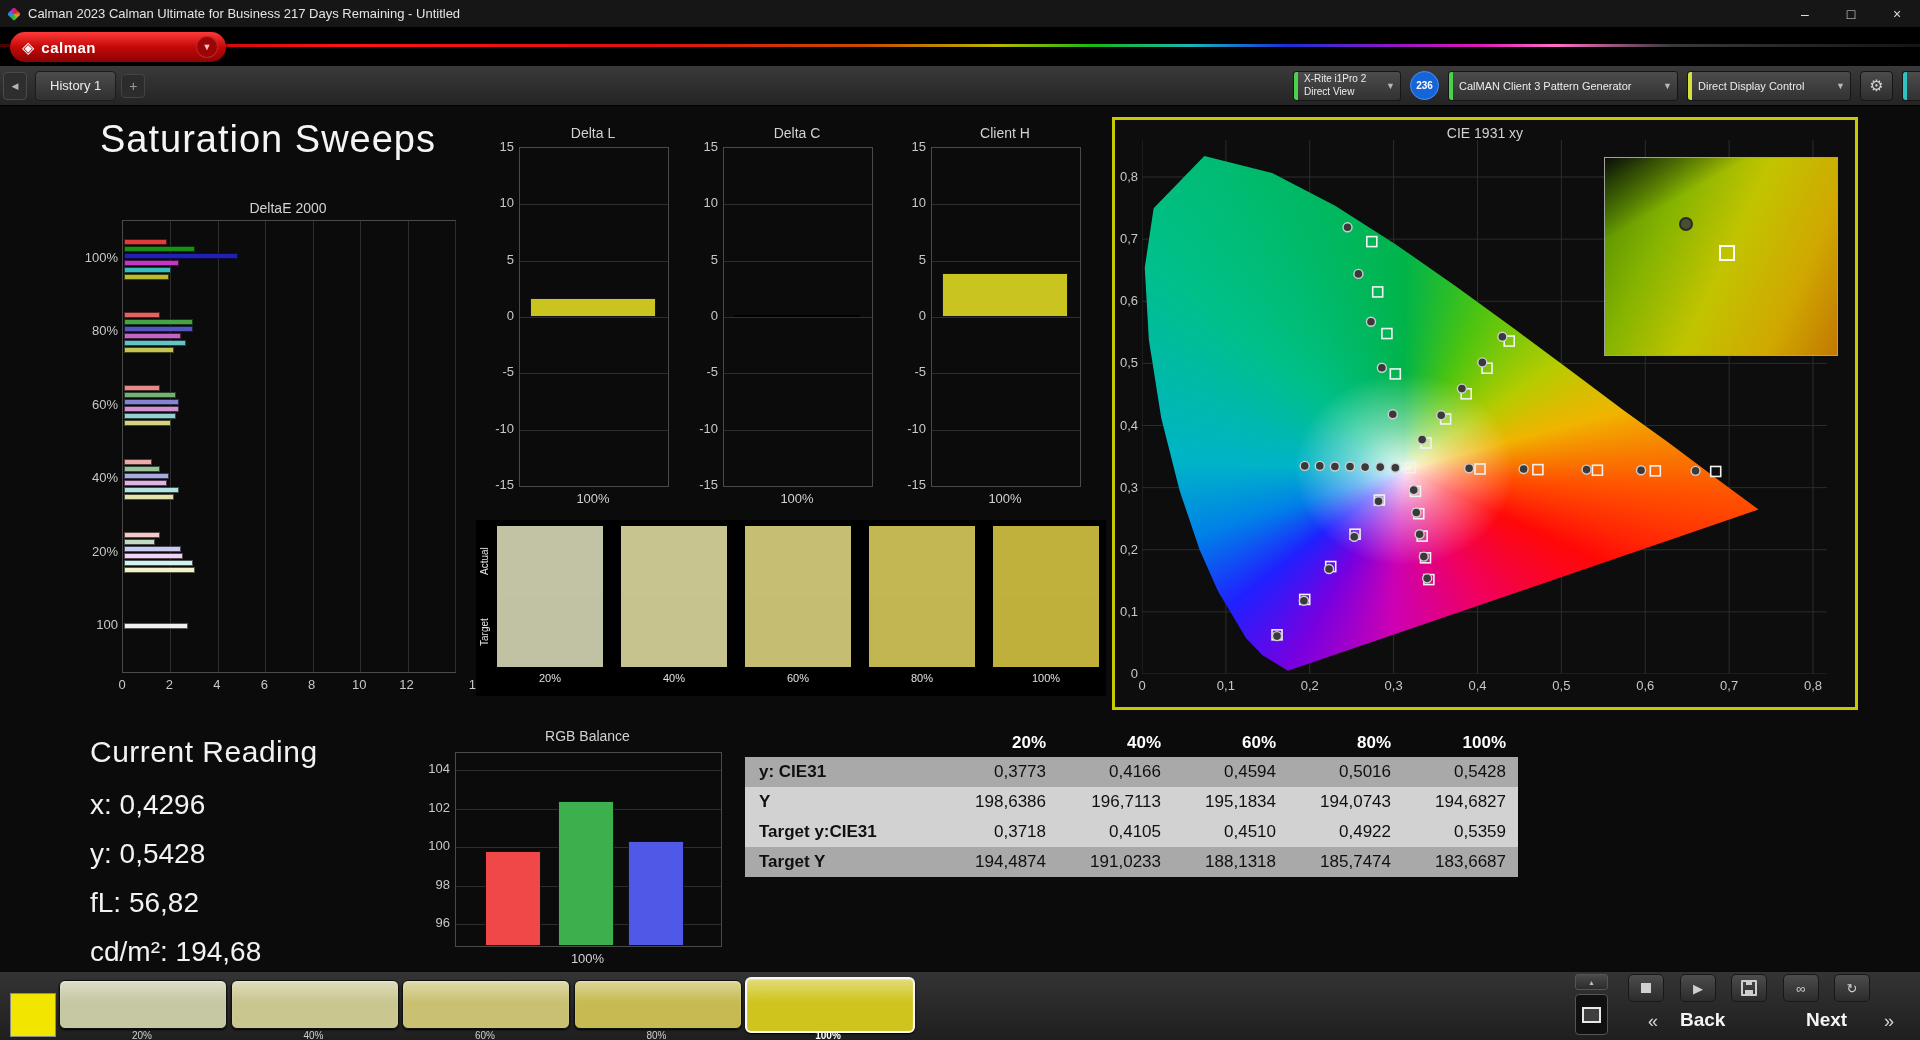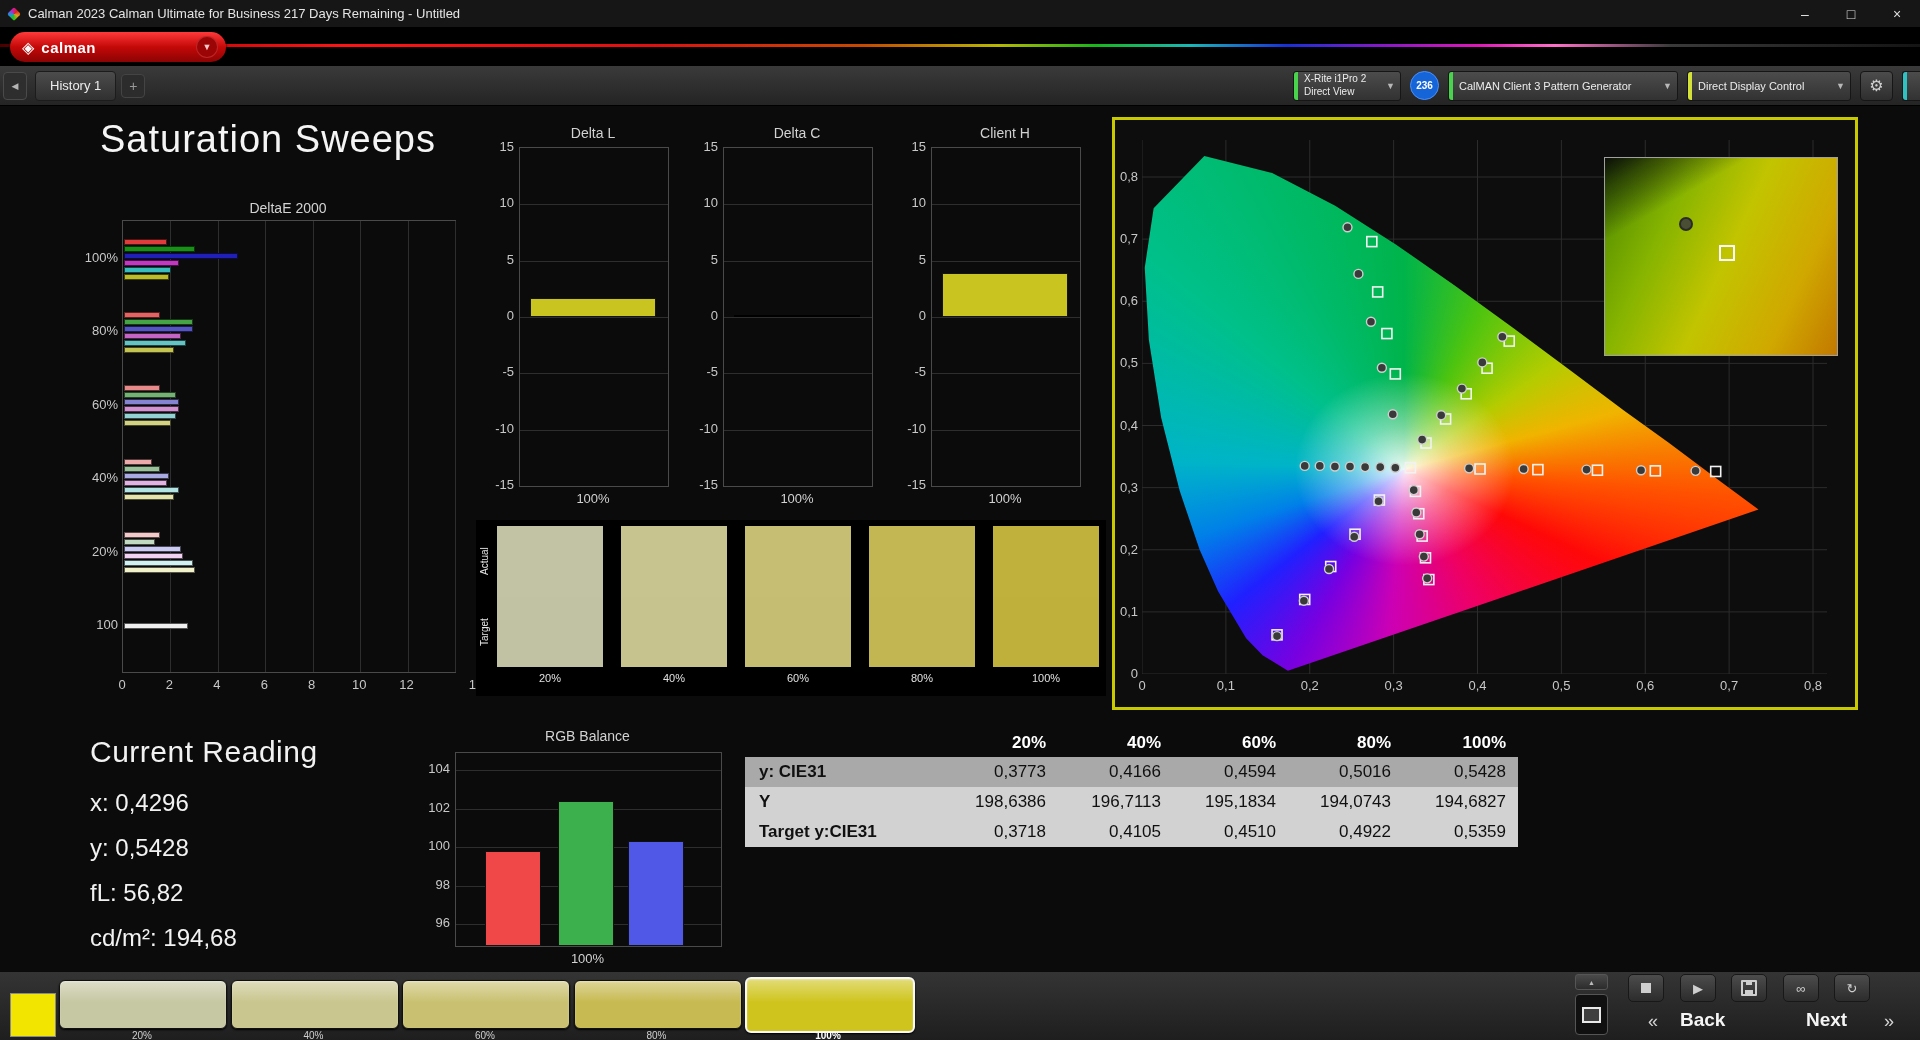--- a/index.html
+++ b/index.html
@@ -100,21 +100,21 @@
   .cie-inset{position:absolute;left:489px;top:37px;width:232px;height:197px;border:1px solid #a0a0a0;
     background:
       linear-gradient(150deg, rgba(8,8,8,.95) 0%, rgba(8,8,8,.55) 9%, rgba(8,8,8,0) 25%),
       linear-gradient(115deg,#4a8600 0%,#86b400 28%,#c2c400 52%,#d0a800 78%,#c27800 100%);}
   .inset-circle{position:absolute;left:32%;top:30%;width:10px;height:10px;border-radius:50%;border:2px solid #2a2a2a;background:rgba(60,60,60,.85);}
   .inset-square{position:absolute;left:49%;top:44%;width:12px;height:12px;border:2px solid #fff;}
 
   
   .current-reading{position:absolute;left:90px;top:735px;color:#f2f2f2;}
   .current-reading h2{margin:0 0 20px 0;font-size:30px;font-weight:300;letter-spacing:.5px;}
-  .cr-line{font-size:24px;font-weight:300;margin-bottom:17px;}
+  .cr-line{font-size:28px;font-weight:300;margin-bottom:17px;}
 
   
   .rgb-chart{position:absolute;left:420px;top:728px;width:310px;height:250px;}
   .rgb-chart .chart-title{left:35px;width:265px;top:0;}
   .rgb-chart .plot{left:35px;top:24px;width:265px;height:193px;}
   .rgb-chart .xlabel{left:35px;width:265px;top:223px;}
 
   
   .results-table{position:absolute;left:745px;top:728px;border-collapse:collapse;font-size:17px;}
   .results-table th{color:#fff;font-weight:bold;text-align:right;padding:4px 12px;height:21px;}
@@ -338,20 +338,21 @@
         <div class="pcol-a" style="left: 393px; background: rgb(195, 183, 84);"></div>
         <div class="pcol-t" style="left: 393px; background: rgb(194, 182, 83);"></div>
         <div class="pcol-l" style="left: 393px;">80%</div>
         <div class="pcol-a" style="left: 517px; background: rgb(191, 177, 60);"></div>
         <div class="pcol-t" style="left: 517px; background: rgb(190, 176, 59);"></div>
         <div class="pcol-l" style="left: 517px;">100%</div>
       </div>
   </div>
 
   <div class="cie-panel">
+    <div class="chart-title">CIE 1931 xy</div>
     <svg class="cie-layer" viewBox="0 0 685 534">
         <line x1="0" y1="0" x2="0" y2="534" stroke="#2c2c2c" stroke-width="1"></line>
         <line x1="0" y1="534" x2="685" y2="534" stroke="#2c2c2c" stroke-width="1"></line>
         <line x1="83.875" y1="0" x2="83.875" y2="534" stroke="#2c2c2c" stroke-width="1"></line>
         <line x1="0" y1="471.875" x2="685" y2="471.875" stroke="#2c2c2c" stroke-width="1"></line>
         <line x1="167.75" y1="0" x2="167.75" y2="534" stroke="#2c2c2c" stroke-width="1"></line>
         <line x1="0" y1="409.75" x2="685" y2="409.75" stroke="#2c2c2c" stroke-width="1"></line>
         <line x1="251.625" y1="0" x2="251.625" y2="534" stroke="#2c2c2c" stroke-width="1"></line>
         <line x1="0" y1="347.625" x2="685" y2="347.625" stroke="#2c2c2c" stroke-width="1"></line>
         <line x1="335.5" y1="0" x2="335.5" y2="534" stroke="#2c2c2c" stroke-width="1"></line>
@@ -506,20 +507,28 @@
           <td>194,6827</td>
         </tr>
         <tr class="odd">
           <td class="rlab">Target y:CIE31</td>
           <td>0,3718</td>
           <td>0,4105</td>
           <td>0,4510</td>
           <td>0,4922</td>
           <td>0,5359</td>
         </tr>
+        <tr class="even">
+          <td class="rlab">Target Y</td>
+          <td>194,4874</td>
+          <td>191,0233</td>
+          <td>188,1318</td>
+          <td>185,7474</td>
+          <td>183,6687</td>
+        </tr>
       </tbody>
   </table>
 
   <div class="bottom-bar">
     <div class="swatch" style="background: rgb(242, 230, 0);"></div>
     <div>
         <div class="bpatch" style="left: 59px; background: linear-gradient(rgba(255, 255, 255, 0.4), rgba(255, 255, 255, 0) 45%), rgb(198, 199, 163);"></div>
         <div class="bplabel" style="left: 59px;">20%</div>
         <div class="bpatch" style="left: 230.5px; background: linear-gradient(rgba(255, 255, 255, 0.4), rgba(255, 255, 255, 0) 45%), rgb(201, 198, 143);"></div>
         <div class="bplabel" style="left: 230.5px;">40%</div>

